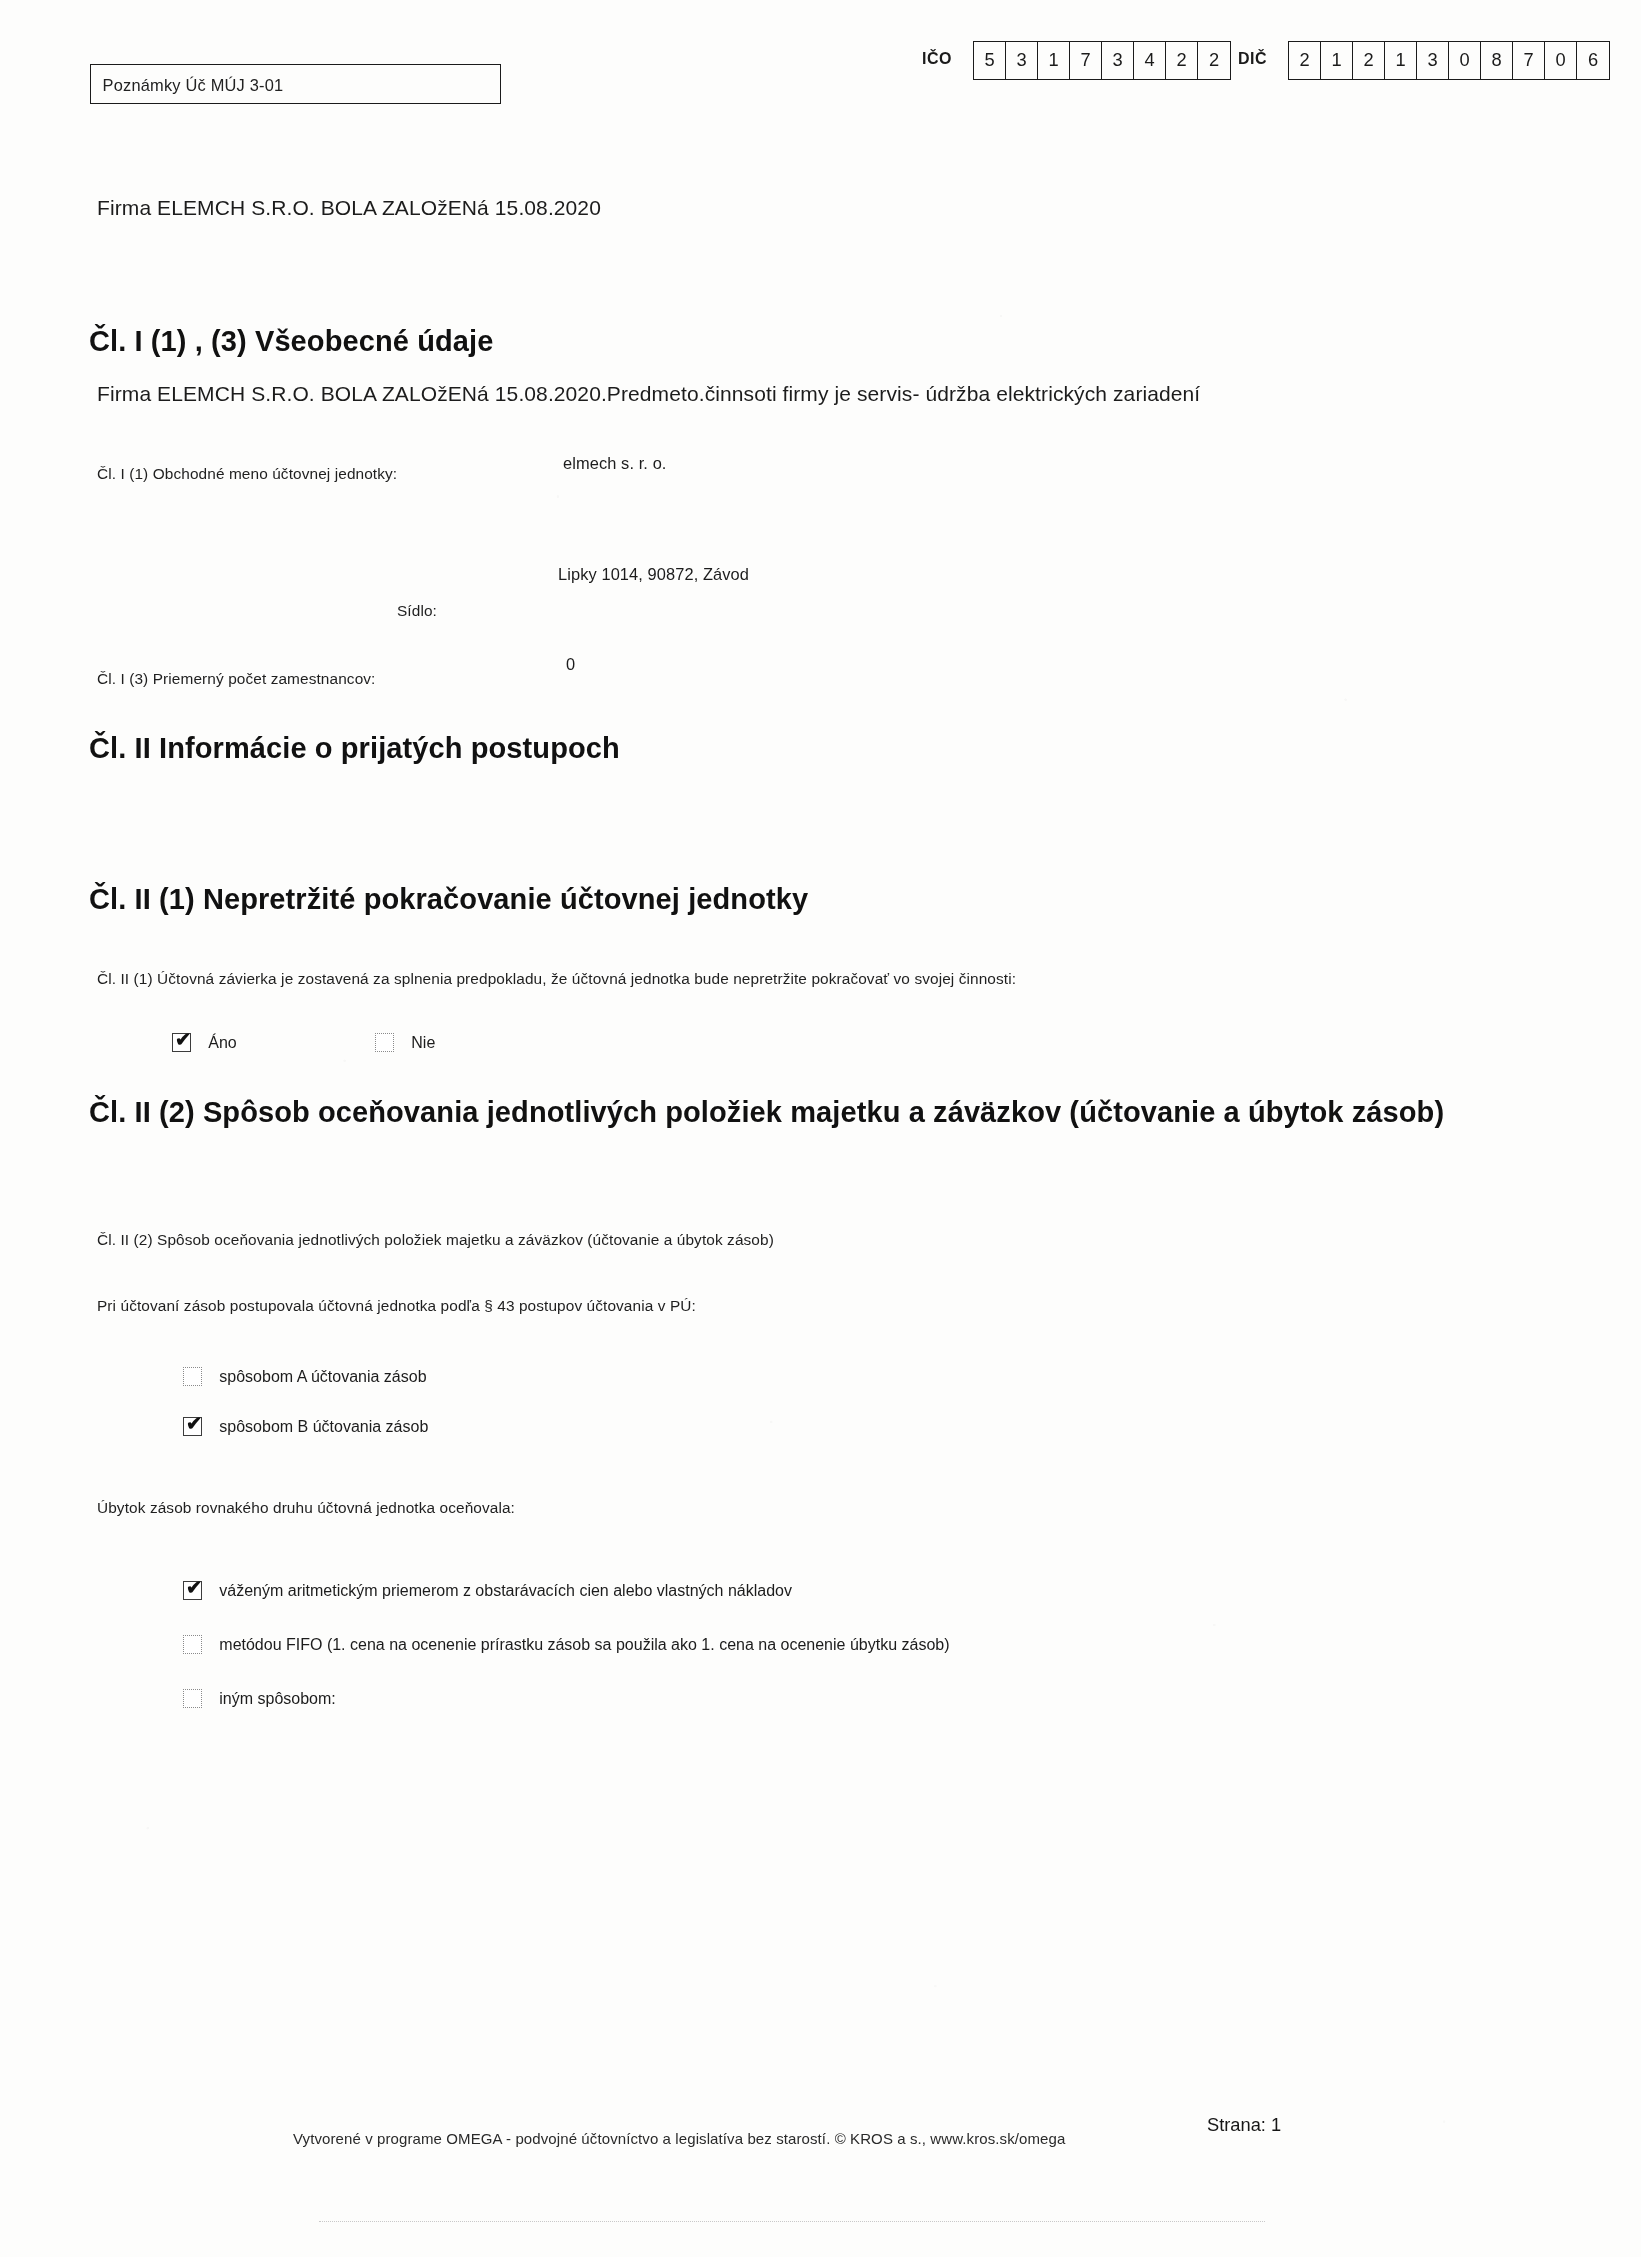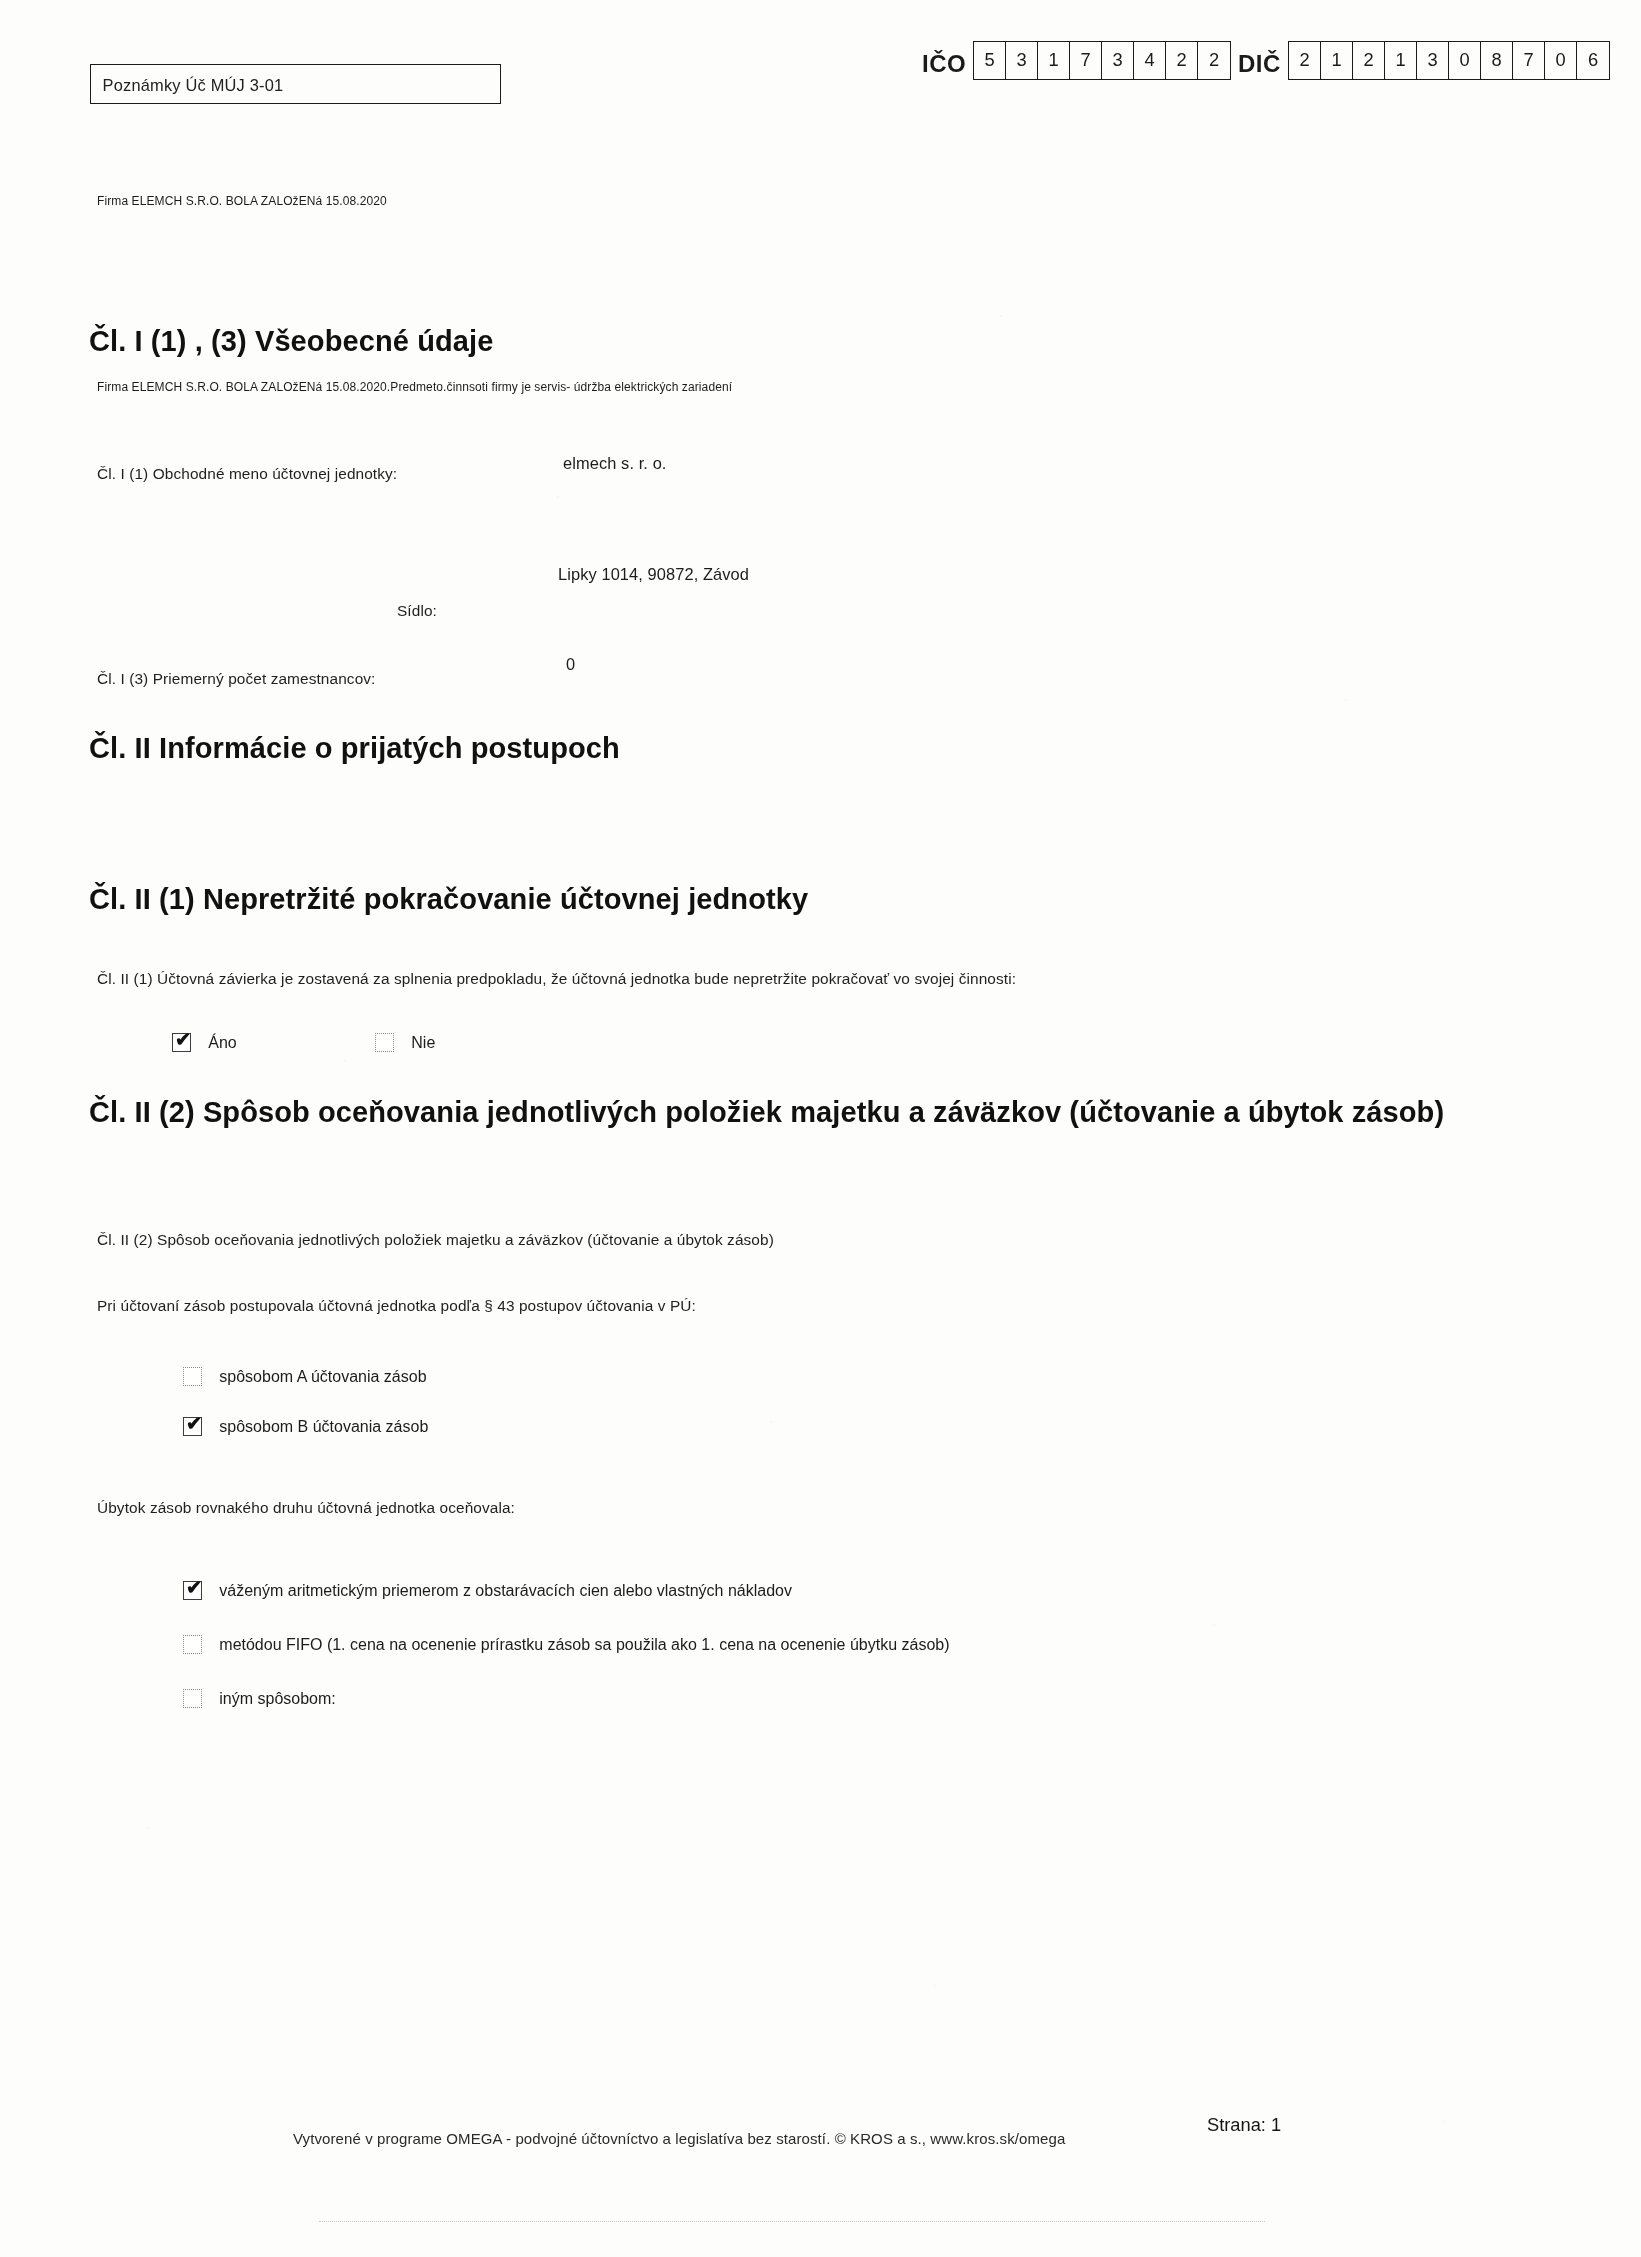--- a/index.html
+++ b/index.html
@@ -50,21 +50,21 @@
   .note-box span {
     position: absolute;
     left: 11.6px;
     top: 10.6px;
     font-size: 16.4px;
     letter-spacing: 0.2px;
     color: #222;
   }
   .id-label {
     position: absolute;
-    font-size: 24px;
+    font-size: 16px;
     font-weight: 700;
     color: #1b1b1b;
     letter-spacing: 0.5px;
   }
   .boxes {
     position: absolute;
     display: flex;
     height: 39px;
     border: 1.4px solid #1b1b1b;
     box-sizing: border-box;
@@ -84,21 +84,21 @@
   .h1 {
     position: absolute;
     font-size: 29px;
     font-weight: 700;
     color: #111;
     letter-spacing: 0.1px;
     line-height: 1.33;
   }
   .body-text {
     position: absolute;
-    font-size: 12px;
+    font-size: 21px;
     color: #1c1c1c;
     letter-spacing: 0.1px;
     line-height: 1.4;
   }
   .small-text {
     position: absolute;
     font-size: 15.4px;
     color: #1f1f1f;
     letter-spacing: 0.1px;
     line-height: 1.4;

